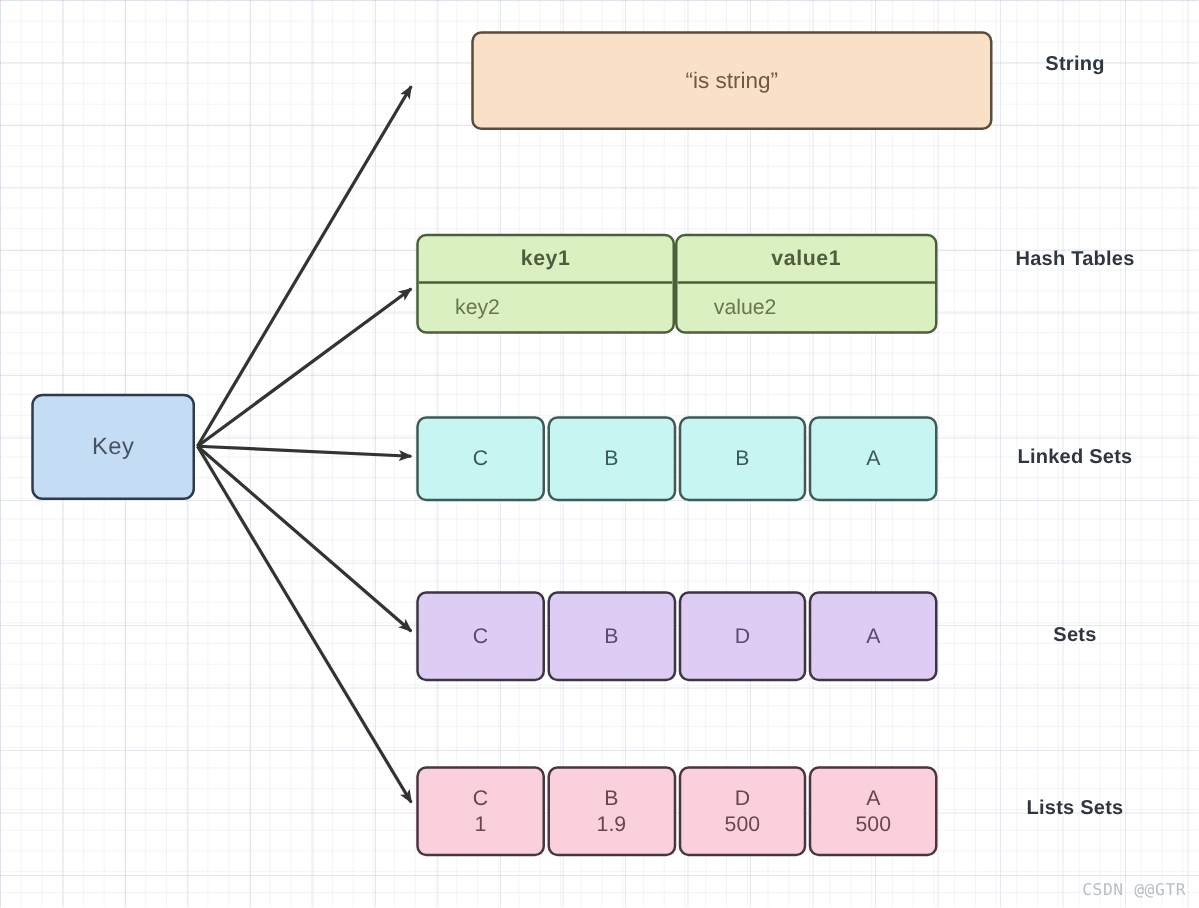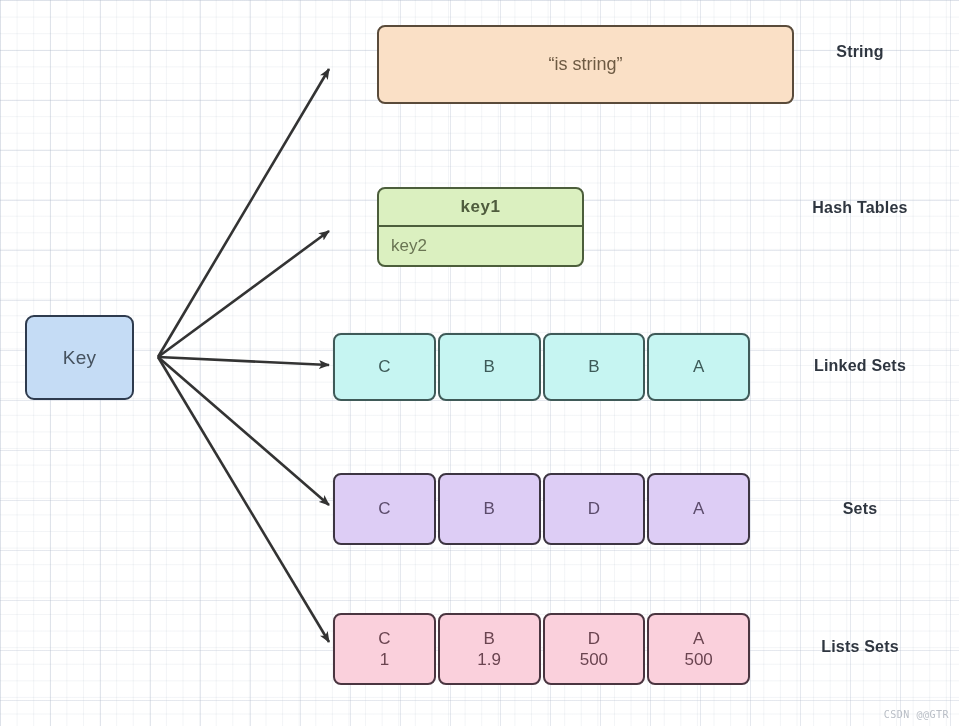--- a/index.html
+++ b/index.html
@@ -37,21 +37,21 @@
   .node {
     position: absolute;
     box-sizing: border-box;
     display: flex;
     align-items: stretch;
   }
 
   .key-box {
     left: 25px;
     top: 315px;
-    width: 109px;
+    width: 131px;
     height: 85px;
     background: #c5dcf5;
     border: 2.5px solid #2e3b4e;
     border-radius: 9px;
     align-items: center;
     justify-content: center;
     color: #46525f;
     font-size: 19px;
     letter-spacing: .3px;
   }
@@ -81,41 +81,40 @@
     gap: 0px;
   }
   .hash-col {
     box-sizing: border-box;
     background: #dbf0c0;
     border: 2.5px solid #4c5e3b;
     border-radius: 8px;
     display: flex;
     flex-direction: column;
     overflow: hidden;
-    margin-left: 44px;
   }
   .hash-col.k { width: 207px; }
   .hash-col.v { width: 210px; }
   .hash-cell {
     flex: 1 1 50%;
     display: flex;
     align-items: center;
     box-sizing: border-box;
     color: #4f5c3d;
     font-size: 17px;
   }
   .hash-cell.head {
     justify-content: center;
     font-weight: bold;
     border-bottom: 2.5px solid #4c5e3b;
     letter-spacing: .5px;
   }
   .hash-cell.body {
     justify-content: flex-start;
-    padding-left: 12px;
+    padding-left: 29px;
     color: #6a7553;
   }
 
   
   .cellrow {
     left: 333px;
     width: 417px;
     display: flex;
     gap: 2px;
   }
@@ -166,21 +165,21 @@
   .cap-string { top: 43px; }
   .cap-hash   { top: 199px; }
   .cap-list   { top: 357px; }
   .cap-set    { top: 500px; }
   .cap-zset   { top: 638px; }
 
   .watermark {
     position: absolute;
     right: 10px;
     bottom: 6px;
-    font-size: 10px;
+    font-size: 13px;
     color: #b9bec6;
     letter-spacing: .5px;
     font-family: "DejaVu Sans Mono", monospace;
   }
 </style>
 </head>
 <body>
 
 <div id="canvas">
 
@@ -206,20 +205,24 @@
   <div class="node string-box">
     <span>“is string”</span>
   </div>
   <div class="caption cap-string">String</div>
 
   <div class="node hash-wrap">
     <div class="hash-col k">
       <div class="hash-cell head">key1</div>
       <div class="hash-cell body">key2</div>
     </div>
+    <div class="hash-col v">
+      <div class="hash-cell head">value1</div>
+      <div class="hash-cell body">value2</div>
+    </div>
   </div>
   <div class="caption cap-hash">Hash Tables</div>
 
   <div class="node cellrow list-row">
     <div class="cell">
       <span>C</span>
     </div>
     <div class="cell">
       <span>B</span>
     </div>

